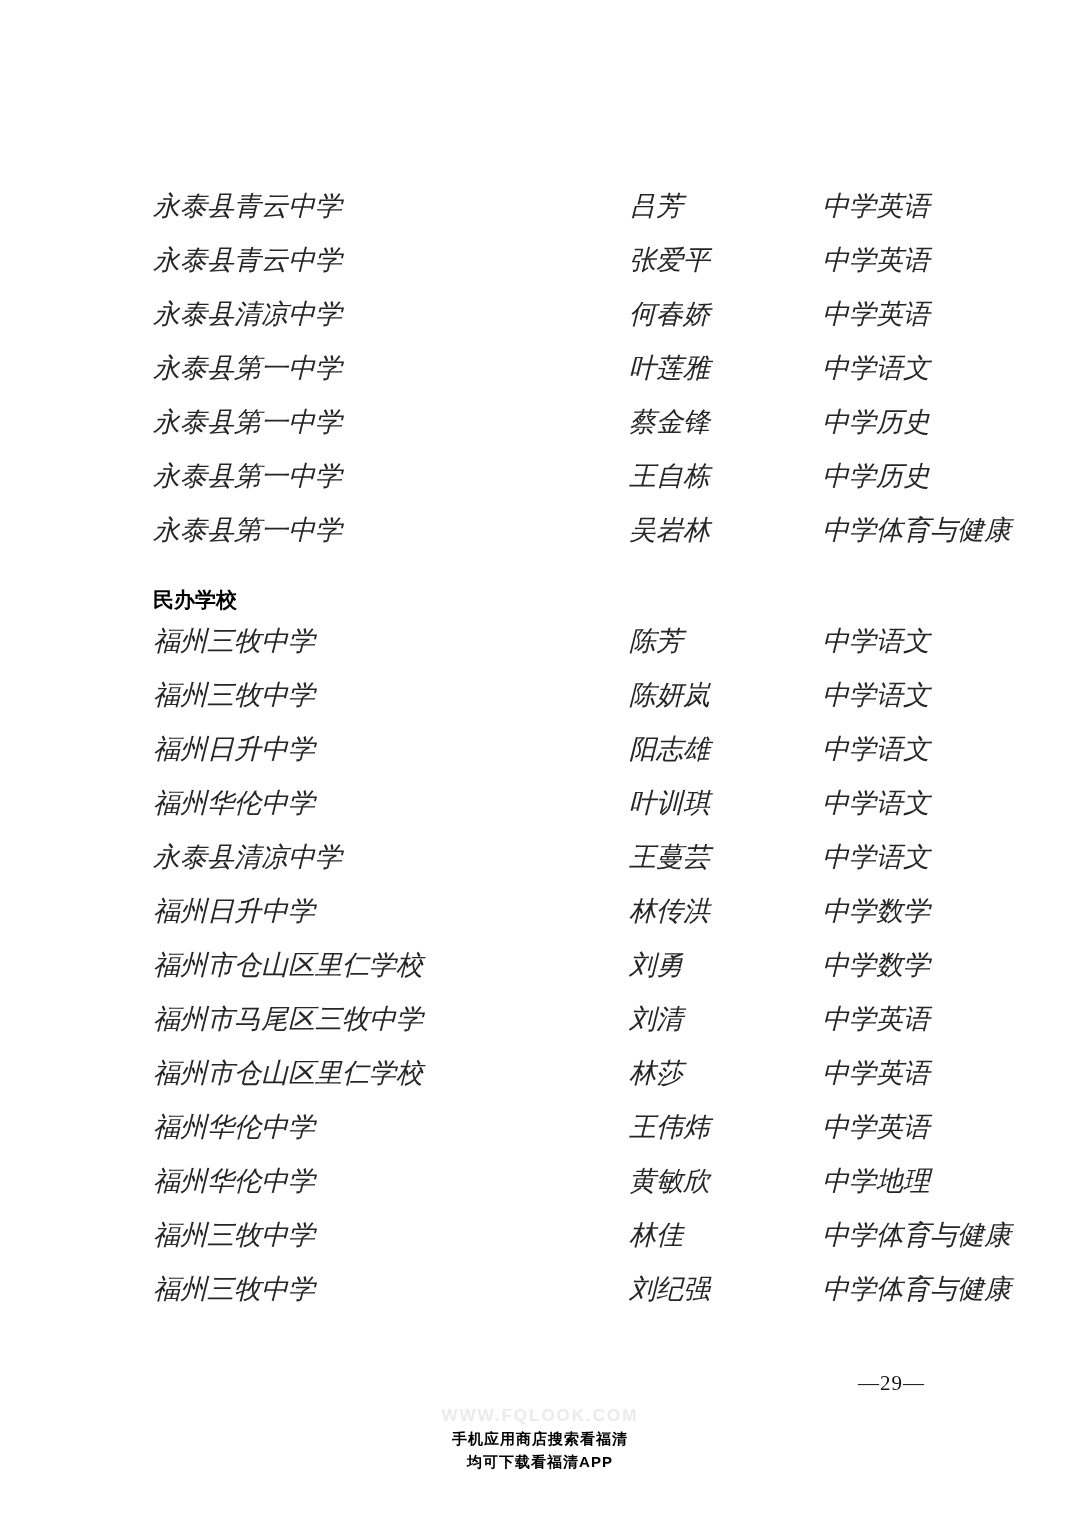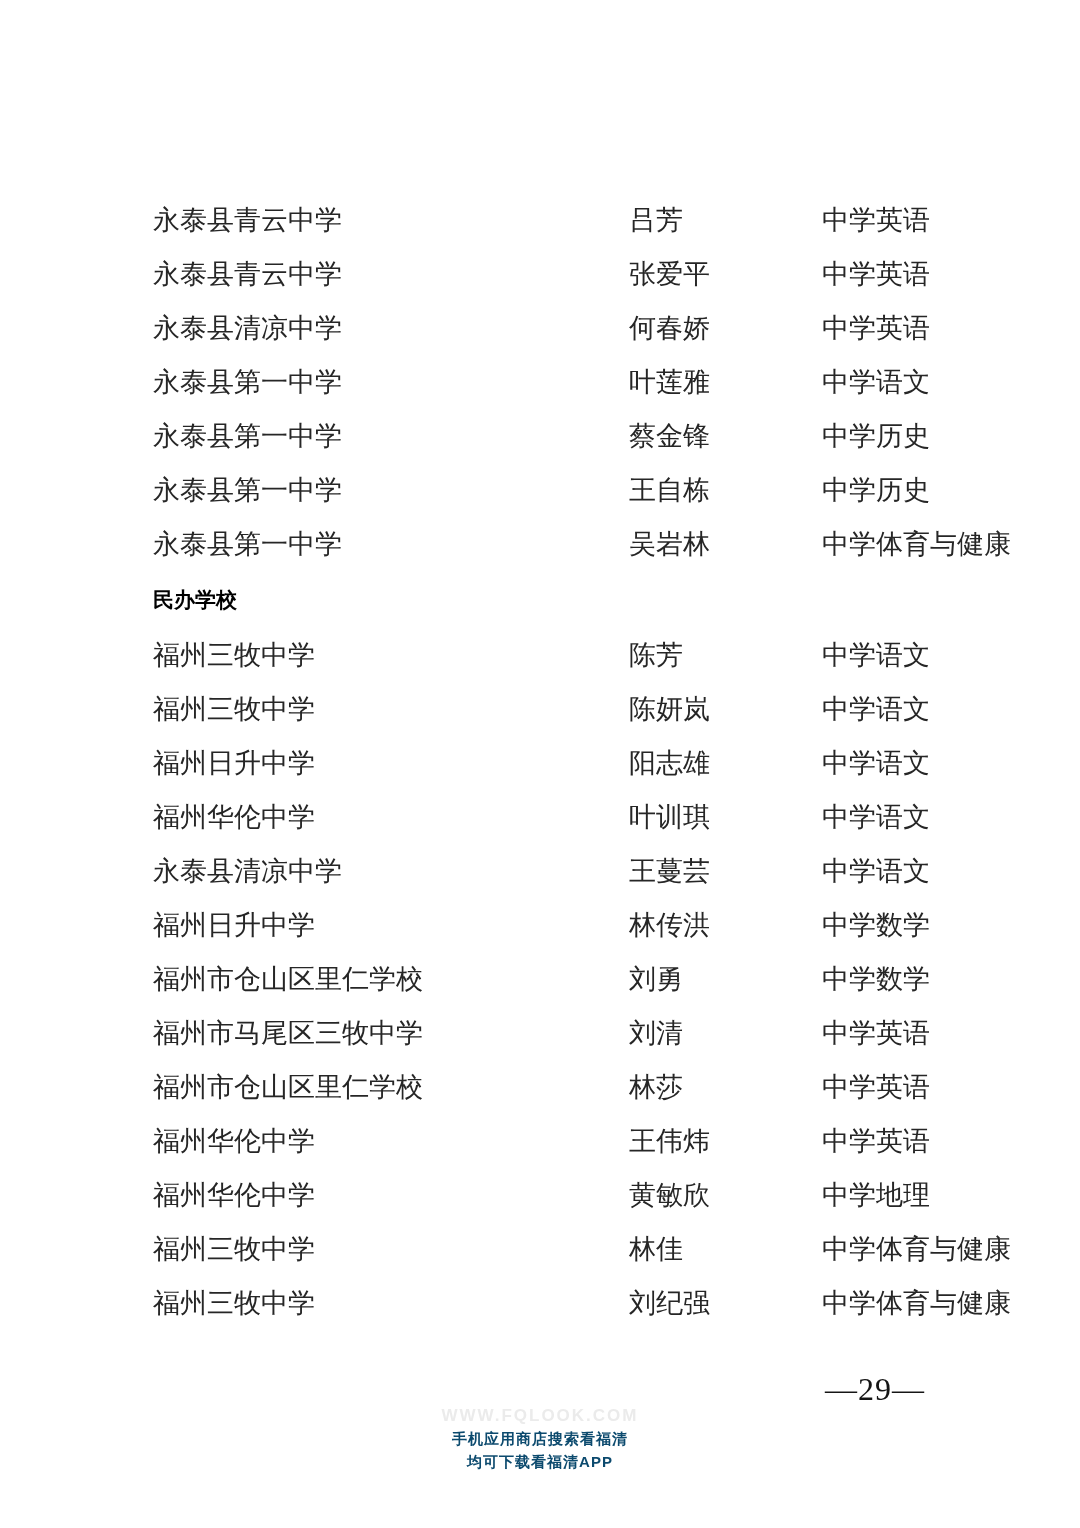--- a/index.html
+++ b/index.html
@@ -14,42 +14,43 @@
   }
   .content {
     position: absolute;
     left: 153px;
     top: 193px;
     right: 0;
   }
   .row {
     display: flex;
     height: 54px;
-    align-items: center;
+    align-items: flex-start;
     font-size: 27px;
     line-height: 1;
+    font-style: italic;
   }
   .cell { white-space: nowrap; }
   .cell-school { width: 436px; }
   .cell-name { width: 193px; margin-left: 40px; }
   .cell-subject { flex: 1; }
   .section-header {
     height: 57px;
     display: flex;
     align-items: center;
     font-family: "Liberation Sans", "DejaVu Sans", sans-serif;
     font-weight: bold;
     font-size: 21px;
     color: #000000;
   }
   .page-number {
     position: absolute;
     top: 1371px;
     right: 155px;
-    font-size: 32px;
+    font-size: 21px;
     letter-spacing: 1px;
     color: #151515;
   }
   .watermark {
     position: absolute;
     left: 0;
     right: 0;
     top: 1404px;
     text-align: center;
     user-select: none;
@@ -69,21 +70,21 @@
     margin-top: 2px;
     font-size: 17px;
     font-weight: bold;
     letter-spacing: 2px;
     color: #ebebeb;
   }
   .wm-line {
     margin-top: 4px;
     font-size: 15px;
     letter-spacing: 1px;
-    color: #0c4a6e;
+    color: #000000;
     font-weight: bold;
   }
 </style>
 </head>
 <body>
 
 <div class="page">
   <div class="content">
 
     <div class="row">

